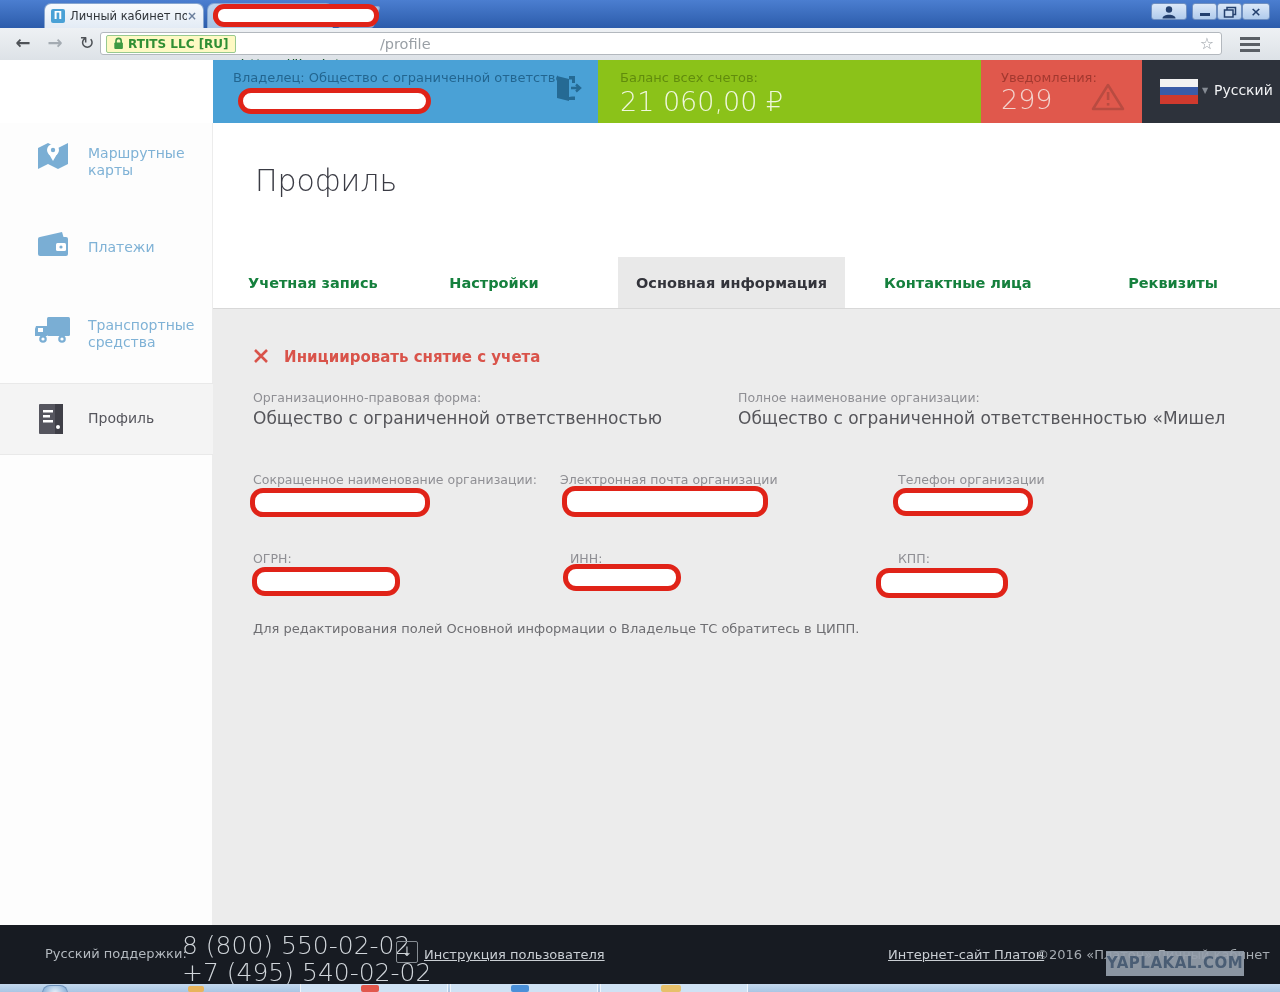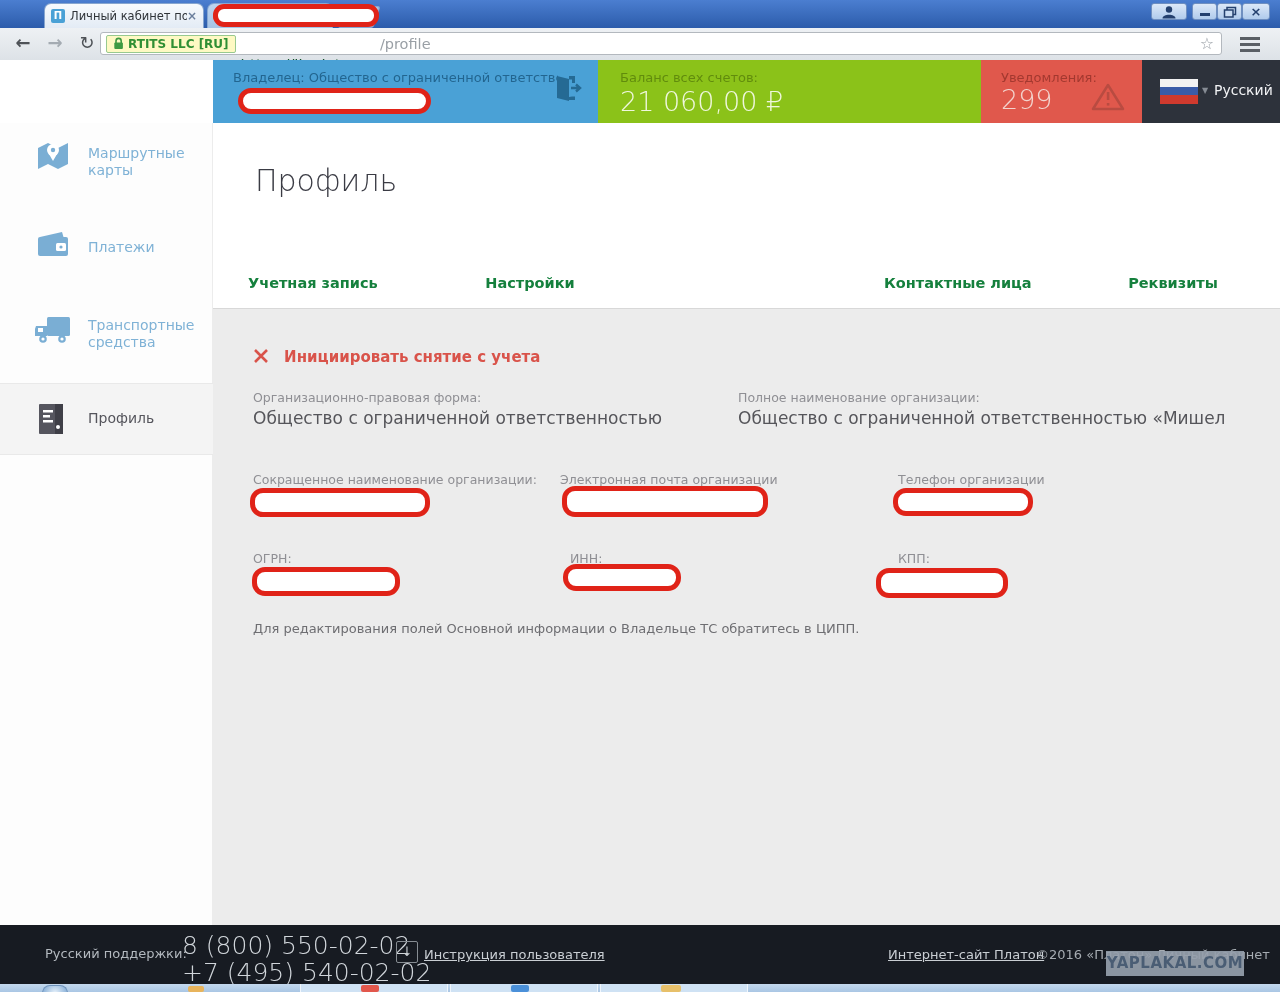--- a/index.html
+++ b/index.html
@@ -200,21 +200,24 @@
       <circle cx="20" cy="24" r="2" fill="#fff"></circle>
     </svg>
     <div class="abs sideitem-label" style="left:88px;top:26px;color:#55555c;">Профиль</div>
   </div>
 
 
   <div class="abs" style="left:213px;top:123px;width:1067px;height:186px;background:#fff;"></div>
   <div class="abs" style="left:255px;top:163px;font-size:30px;font-weight:300;color:#3a3b44;">Профиль</div>
 
   <div class="abs tabtxt" style="left:248px;top:275px;width:126px;">Учетная запись</div>
-  <div class="abs tabtxt" style="left:482px;top:275px;width:96px;">Настройки</div>
+  <div class="abs tabtxt" style="left:446px;top:275px;width:96px;">Настройки</div>
+  <div class="abs" style="left:618px;top:257px;width:227px;height:52px;background:#e9e9e9;">
+    <div class="tabtxt" style="color:#33343b;line-height:52px;">Основная информация</div>
+  </div>
   <div class="abs tabtxt" style="left:884px;top:275px;width:143px;">Контактные лица</div>
   <div class="abs tabtxt" style="left:1128px;top:275px;width:90px;">Реквизиты</div>
 
   <div class="abs" style="left:213px;top:308px;width:1067px;height:1px;background:#d8d8d8;"></div>
   <div class="abs" style="left:213px;top:309px;width:1067px;height:616px;background:#ececec;"></div>
 
   <div class="abs" style="left:253px;top:347px;">
     <svg width="16" height="16" viewBox="0 0 16 16" style="vertical-align:-2px;">
         <path d="M2 2 L14 14 M14 2 L2 14" stroke="#d9534a" stroke-width="2.6"></path>
       </svg>

